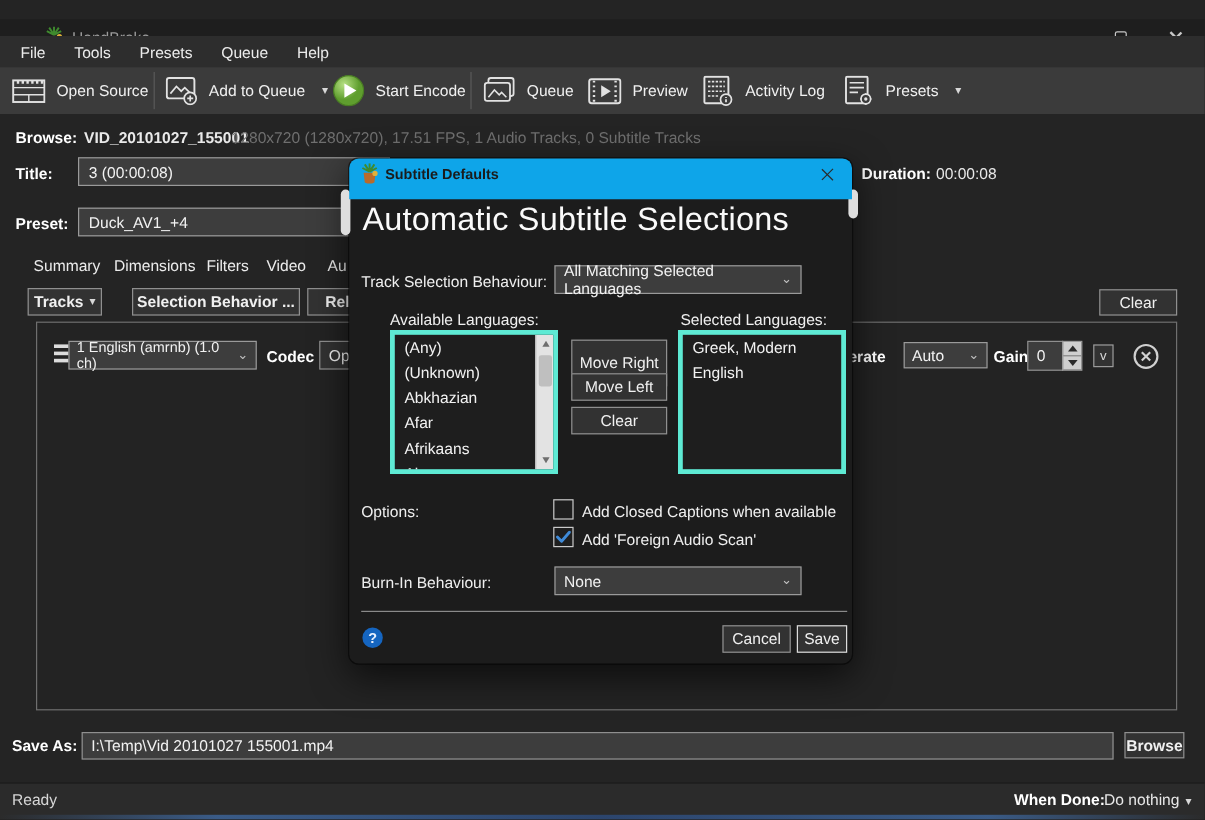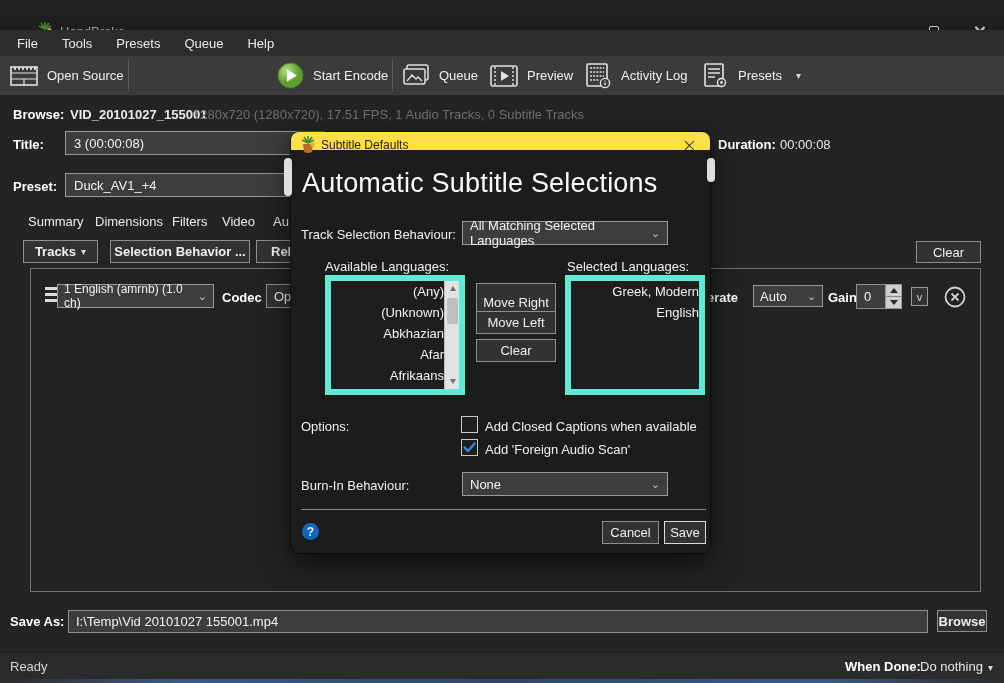--- a/index.html
+++ b/index.html
@@ -55,30 +55,30 @@
 
   
   .textinput { position:absolute; background:#3d3d3d; border:1px solid #8f8f8f; color:#f2f2f2; font-size:13px; display:flex; align-items:center; padding:0 7px; }
   .statusbar { position:absolute; left:0; top:652px; width:1004px; height:31px; background:#2b2b2b; border-top:1px solid #1a1a1a; }
   .bottom-glow { position:absolute; left:0; top:679px; width:1004px; height:4px;
     background:linear-gradient(90deg, rgba(30,80,160,0) 0%, rgba(70,130,210,.55) 18%, rgba(45,95,175,.5) 50%, rgba(70,130,210,.55) 82%, rgba(30,80,160,0) 100%); }
 
   
   .dialog { position:absolute; left:291px; top:132px; width:419px; height:421px; z-index:10;
     background:#1c1c1c; border-radius:8px; box-shadow:0 10px 30px rgba(0,0,0,.65), 0 0 0 1px rgba(0,0,0,.5); }
-  .dlg-titlebar { position:absolute; left:0; top:0; width:100%; height:18px; background:#fde047; border-radius:8px 8px 0 0; }
+  .dlg-titlebar { position:absolute; left:0; top:0; width:100%; height:34px; background:#0ea5e9; border-radius:8px 8px 0 0;font-weight:bold; }
   .dlg-title { position:absolute; left:30px; top:6px; font-size:12px; color:#1b1b1b; }
   .dlg-close { position:absolute; right:6px; top:0; width:30px; height:26px; display:flex; align-items:center; justify-content:center; }
   .dlg-close .x { position:relative; width:11px; height:11px; }
   .dlg-close .x:before,.dlg-close .x:after { content:""; position:absolute; left:5px; top:-1px; width:1.4px; height:13px; background:#2a2a2a; }
   .dlg-close .x:before { transform:rotate(45deg); } .dlg-close .x:after { transform:rotate(-45deg); }
   .edge-pill { position:absolute; width:8px; background:#dedede; border-radius:4px; }
   .dlg-heading { position:absolute; left:11px; top:36px; font-size:27px; font-weight:300; color:#fafafa; letter-spacing:.2px; }
   .dlg-label { position:absolute; font-size:13px; color:#efefef; }
-  .listbox { position:absolute; background:#1e1e1e; border:6px solid #5eead4; font-size:13px; color:#f2f2f2; overflow:hidden;text-align:right; }
+  .listbox { position:absolute; background:#1e1e1e; border:4px solid #5eead4; font-size:13px; color:#f2f2f2; overflow:hidden; }
   .list-item { padding:2px 0 2px 8px; line-height:17px; }
   .sbar { position:absolute; right:0; top:0; width:15px; height:100%; background:#e3e3e3; border-left:1px solid #bdbdbd; }
   .sbar .up,.sbar .dn { position:absolute; left:0; width:15px; height:15px; display:flex; align-items:center; justify-content:center; }
   .sbar .up { top:0; } .sbar .dn { bottom:0; }
   .sbar .thumb { position:absolute; left:2px; top:17px; width:11px; height:26px; background:#bfbfbf; border-radius:2px; }
   .sb-tri-up { width:0;height:0;border-left:3.5px solid transparent;border-right:3.5px solid transparent;border-bottom:5px solid #6e6e6e; }
   .sb-tri-dn { width:0;height:0;border-left:3.5px solid transparent;border-right:3.5px solid transparent;border-top:5px solid #6e6e6e; }
   .cb { position:absolute; width:17px; height:17px; border:1px solid #cacaca; background:#1e1e1e; display:flex; align-items:center; justify-content:center; }
   .divider { position:absolute; height:1px; background:#8a8a8a; }
   .help-circle { position:absolute; width:17px; height:17px; border-radius:50%; background:#1565c0; color:#eaf2ff; font-size:12px; font-weight:bold; display:flex; align-items:center; justify-content:center; }
@@ -116,20 +116,29 @@
   <div class="tb-item" style="left:10px;">
     <svg class="tbicon" width="28" height="24" viewBox="0 0 28 24">
       <rect x="1" y="3" width="26" height="18" fill="none" stroke="#e2e2e2" stroke-width="1.6"></rect>
       <path d="M1 9 H27 M1 15 H27" stroke="#e2e2e2" stroke-width="1.2"></path>
       <path d="M4 4.5 H6 M8 4.5 H10 M12 4.5 H14 M16 4.5 H18 M20 4.5 H22 M24 4.5 H26" stroke="#e2e2e2" stroke-width="2.4"></path>
       <path d="M14 15 V21" stroke="#e2e2e2" stroke-width="1.2"></path>
     </svg>
     <span>Open Source</span>
   </div>
   <div class="tb-sep" style="left:128px;"></div>
+  <div class="tb-item caret" style="left:138px;">
+    <svg class="tbicon" width="27" height="25" viewBox="0 0 27 25">
+      <rect x="1" y="2" width="23" height="17" rx="2" fill="none" stroke="#e2e2e2" stroke-width="1.6"></rect>
+      <path d="M4 15 L9 9 L13 13 L16 10 L21 15" fill="none" stroke="#e2e2e2" stroke-width="1.4"></path>
+      <circle cx="20.5" cy="19" r="5" fill="#3b3b3b" stroke="#e2e2e2" stroke-width="1.4"></circle>
+      <path d="M20.5 16.5 V21.5 M18 19 H23" stroke="#e2e2e2" stroke-width="1.4"></path>
+    </svg>
+    <span>Add to Queue</span>
+  </div>
   <div class="tb-item" style="left:277px;">
     <svg class="tbicon" width="27" height="27" viewBox="0 0 27 27">
       <defs>
           <radialGradient id="gg" cx="35%" cy="30%">
             <stop offset="0%" stop-color="#b6e083"></stop>
             <stop offset="100%" stop-color="#5f9e2e"></stop>
           </radialGradient>
         </defs>
       <circle cx="13.5" cy="13.5" r="12.5" fill="url(#gg)" stroke="#4a7d24" stroke-width="1"></circle>
       <path d="M10 7.5 L20 13.5 L10 19.5 Z" fill="#ffffff"></path>
@@ -189,21 +198,21 @@
 <div class="combo" style="left:65px; top:173px; width:279px; height:24px;">
   <span>Duck_AV1_+4</span>
 </div>
 
 <span class="tab" style="left:28px;">Summary</span>
 <span class="tab" style="left:95px;">Dimensions</span>
 <span class="tab" style="left:172px;">Filters</span>
 <span class="tab" style="left:222px;">Video</span>
 <span class="tab" style="left:273px;">Au</span>
 
-<div class="btn bold caret" style="left:23px; top:240px; width:75px; height:23px;">
+<div class="btn bold caret" style="left:23px; top:240px; width:62px; height:23px;">
   <span>Tracks</span>
 </div>
 <div class="btn bold" style="left:110px; top:240px; width:140px; height:23px;">
   <span>Selection Behavior ...</span>
 </div>
 <div class="btn bold" style="left:256px; top:240px; width:80px; height:23px; justify-content:flex-start; padding-left:14px;">
   <span>Reloa</span>
 </div>
 <div class="btn" style="left:916px; top:241px; width:65px; height:22px;">
   <span>Clear</span>

